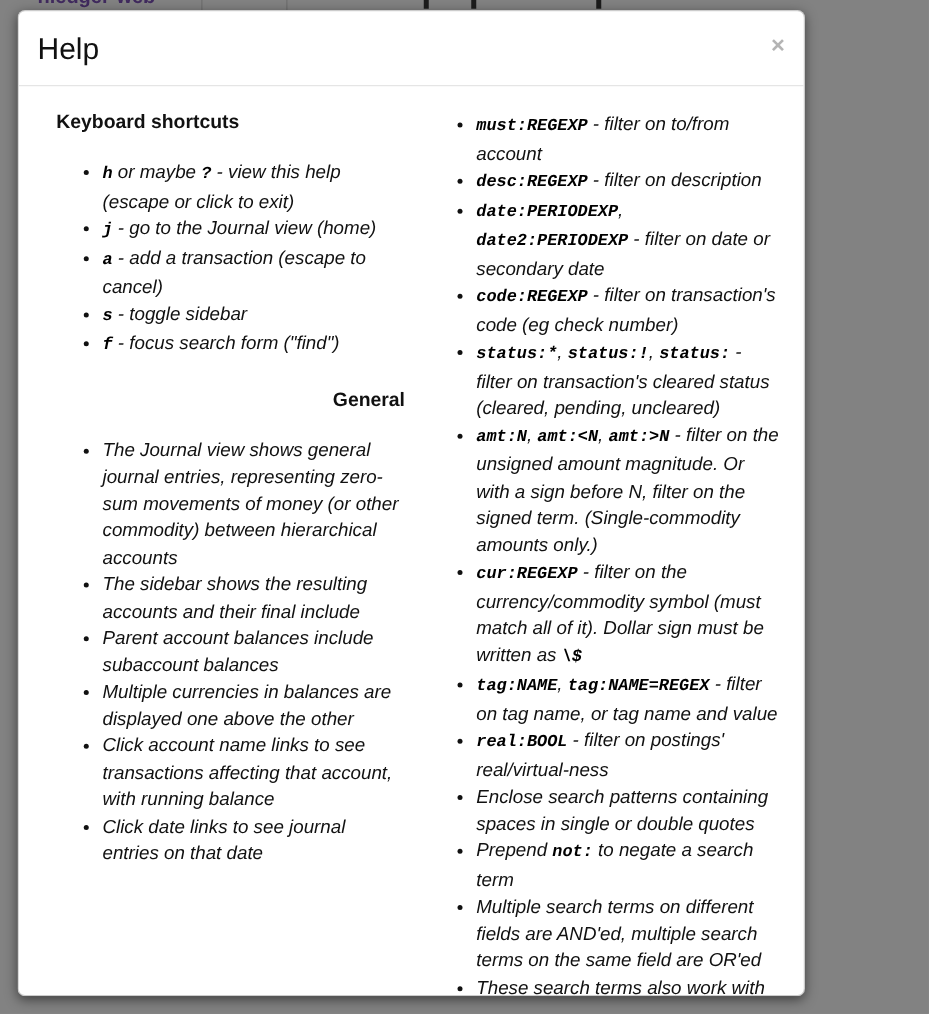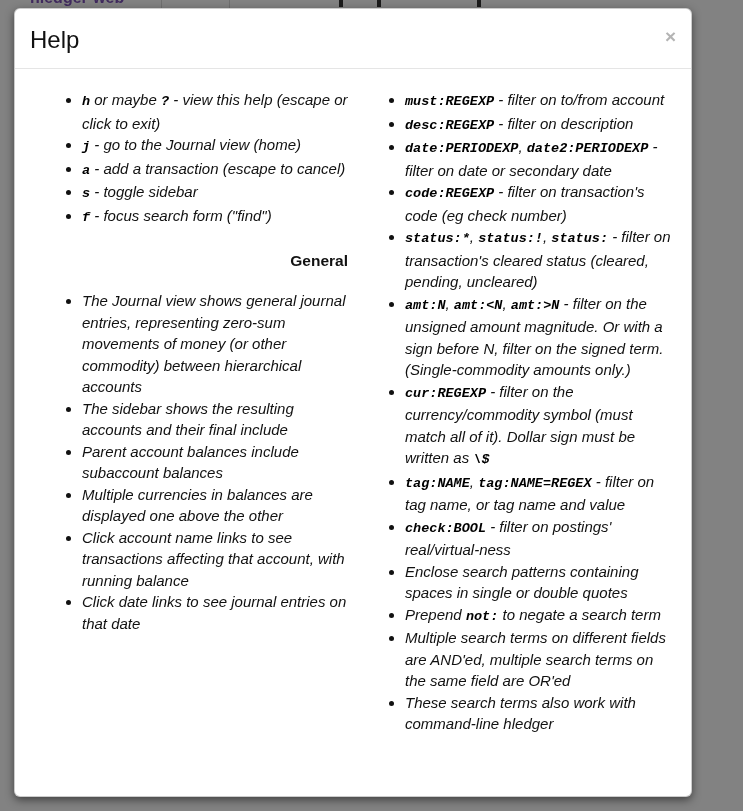--- a/index.html
+++ b/index.html
@@ -13,21 +13,21 @@
     color:#402a5e; text-decoration:none; }
   .bg-divider { position:absolute; top:0; width:1px; height:8px; background:#6f6f6f; }
   .bg-divider.d1 { left:161px; }
   .bg-divider.d2 { left:229px; }
   .bg-frag { position:absolute; top:0; width:4px; height:7px; background:#1c1c1c; }
   .bg-frag.f1 { left:339px; }
   .bg-frag.f2 { left:377px; }
   .bg-frag.f3 { left:477px; }
 
   
-  .modal { position:absolute; left:14px; top:8px; width:678px; height:789px;
+  .modal { position:absolute; left:14px; top:8px; width:630px; height:789px;
     background:#ffffff; border:1px solid rgba(0,0,0,.2); border-radius:6px;
     box-shadow:0 3px 9px rgba(0,0,0,.5); overflow:hidden; }
   .modal-header { position:relative; padding:17px 15px 14px 15px; border-bottom:1px solid #e5e5e5; }
   .modal-title { font-size:24px; font-weight:normal; color:#111; line-height:28px; }
   .modal-close { position:absolute; top:18px; right:15px; border:none; background:none;
     font-size:19px; font-weight:bold; color:#b4b4b4; cursor:pointer; line-height:1;
     font-family:"Liberation Sans", sans-serif; }
   .modal-body { display:flex; padding:20px 15px 15px 15px; }
   .col { width:50%; padding:0 5px 0 15px; }
   .col h3 { font-size:15.5px; font-weight:bold; color:#111; margin:0 0 20px 0; }
@@ -51,20 +51,21 @@
   </div>
 </div>
 
 <div class="modal">
   <div class="modal-header">
     <div class="modal-title">Help</div>
     <button class="modal-close">×</button>
   </div>
   <div class="modal-body">
     <div class="col">
+        <h3>Keyboard shortcuts</h3>
         <ul>
           <li><code>h</code><span> or maybe </span><code>?</code><span> - view this help (escape or click to exit)</span></li>
           <li><code>j</code><span> - go to the Journal view (home)</span></li>
           <li><code>a</code><span> - add a transaction (escape to cancel)</span></li>
           <li><code>s</code><span> - toggle sidebar</span></li>
           <li><code>f</code><span> - focus search form ("find")</span></li>
         </ul>
         <h3 class="later">General</h3>
         <ul>
           <li><span>The Journal view shows general journal entries, representing zero-sum movements of money (or other commodity) between hierarchical accounts</span></li>
@@ -78,21 +79,21 @@
     <div class="col">
         <ul>
           <li><code>must:REGEXP</code><span> - filter on to/from account</span></li>
           <li><code>desc:REGEXP</code><span> - filter on description</span></li>
           <li><code>date:PERIODEXP</code><span>, </span><code>date2:PERIODEXP</code><span> - filter on date or secondary date</span></li>
           <li><code>code:REGEXP</code><span> - filter on transaction's code (eg check number)</span></li>
           <li><code>status:*</code><span>, </span><code>status:!</code><span>, </span><code>status:</code><span> - filter on transaction's cleared status (cleared, pending, uncleared)</span></li>
           <li><code>amt:N</code><span>, </span><code>amt:&lt;N</code><span>, </span><code>amt:&gt;N</code><span> - filter on the unsigned amount magnitude. Or with a sign before N, filter on the signed term. (Single-commodity amounts only.)</span></li>
           <li><code>cur:REGEXP</code><span> - filter on the currency/commodity symbol (must match all of it). Dollar sign must be written as </span><code>\$</code></li>
           <li><code>tag:NAME</code><span>, </span><code>tag:NAME=REGEX</code><span> - filter on tag name, or tag name and value</span></li>
-          <li><code>check:BOOL</code><span> - filter on postings' real/virtual-ness</span></li>
+          <li><code>real:BOOL</code><span> - filter on postings' real/virtual-ness</span></li>
           <li><span>Enclose search patterns containing spaces in single or double quotes</span></li>
           <li><span>Prepend </span><code>not:</code><span> to negate a search term</span></li>
           <li><span>Multiple search terms on different fields are AND'ed, multiple search terms on the same field are OR'ed</span></li>
           <li><span>These search terms also work with command-line hledger</span></li>
         </ul>
       </div>
   </div>
 </div>
 
 </body></html>

